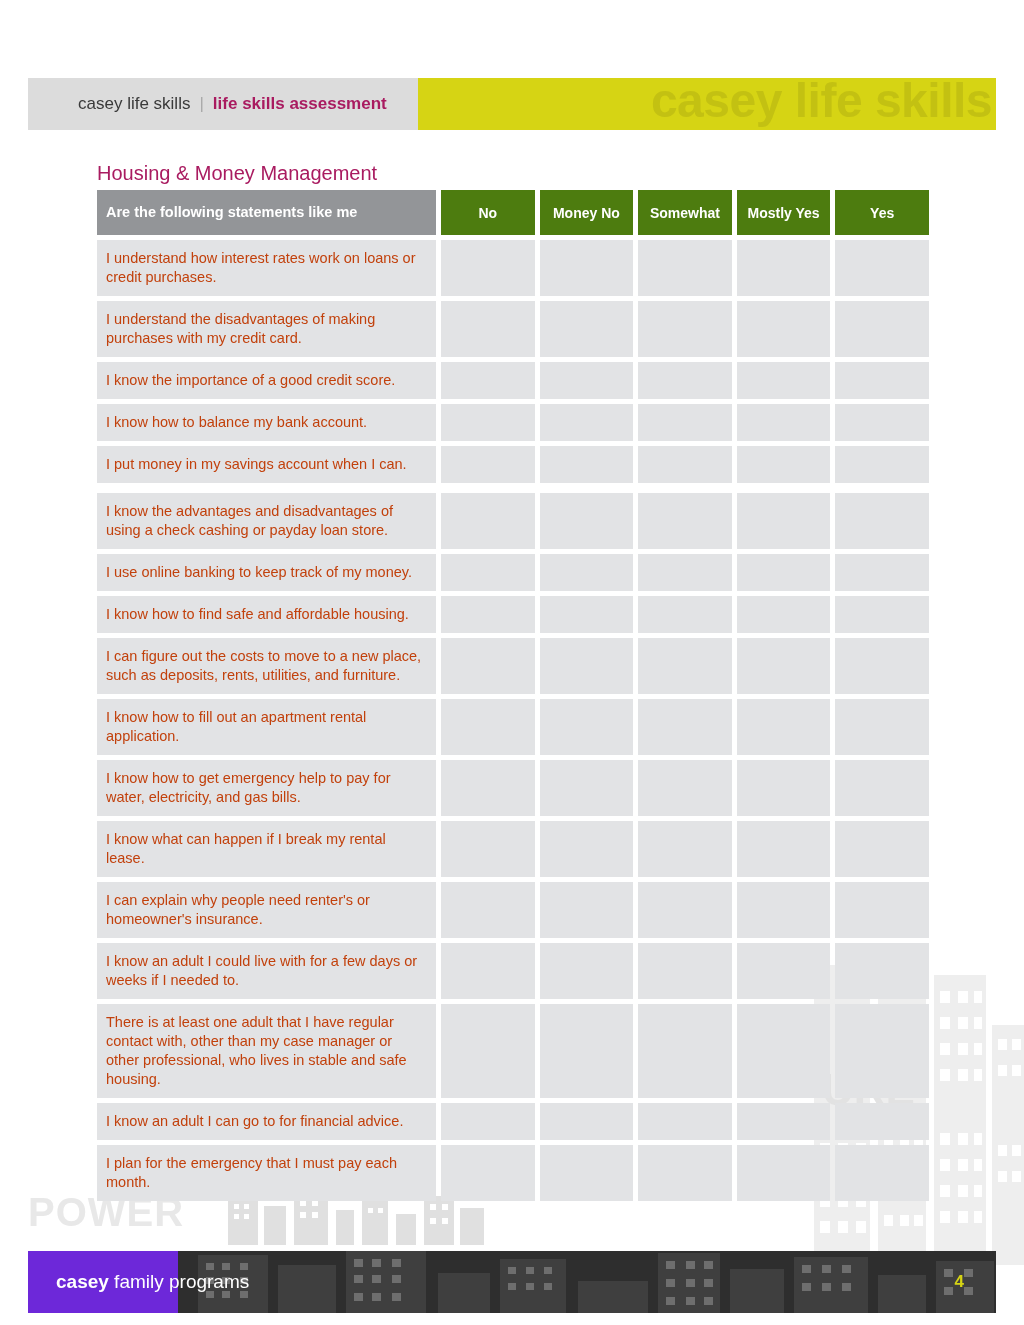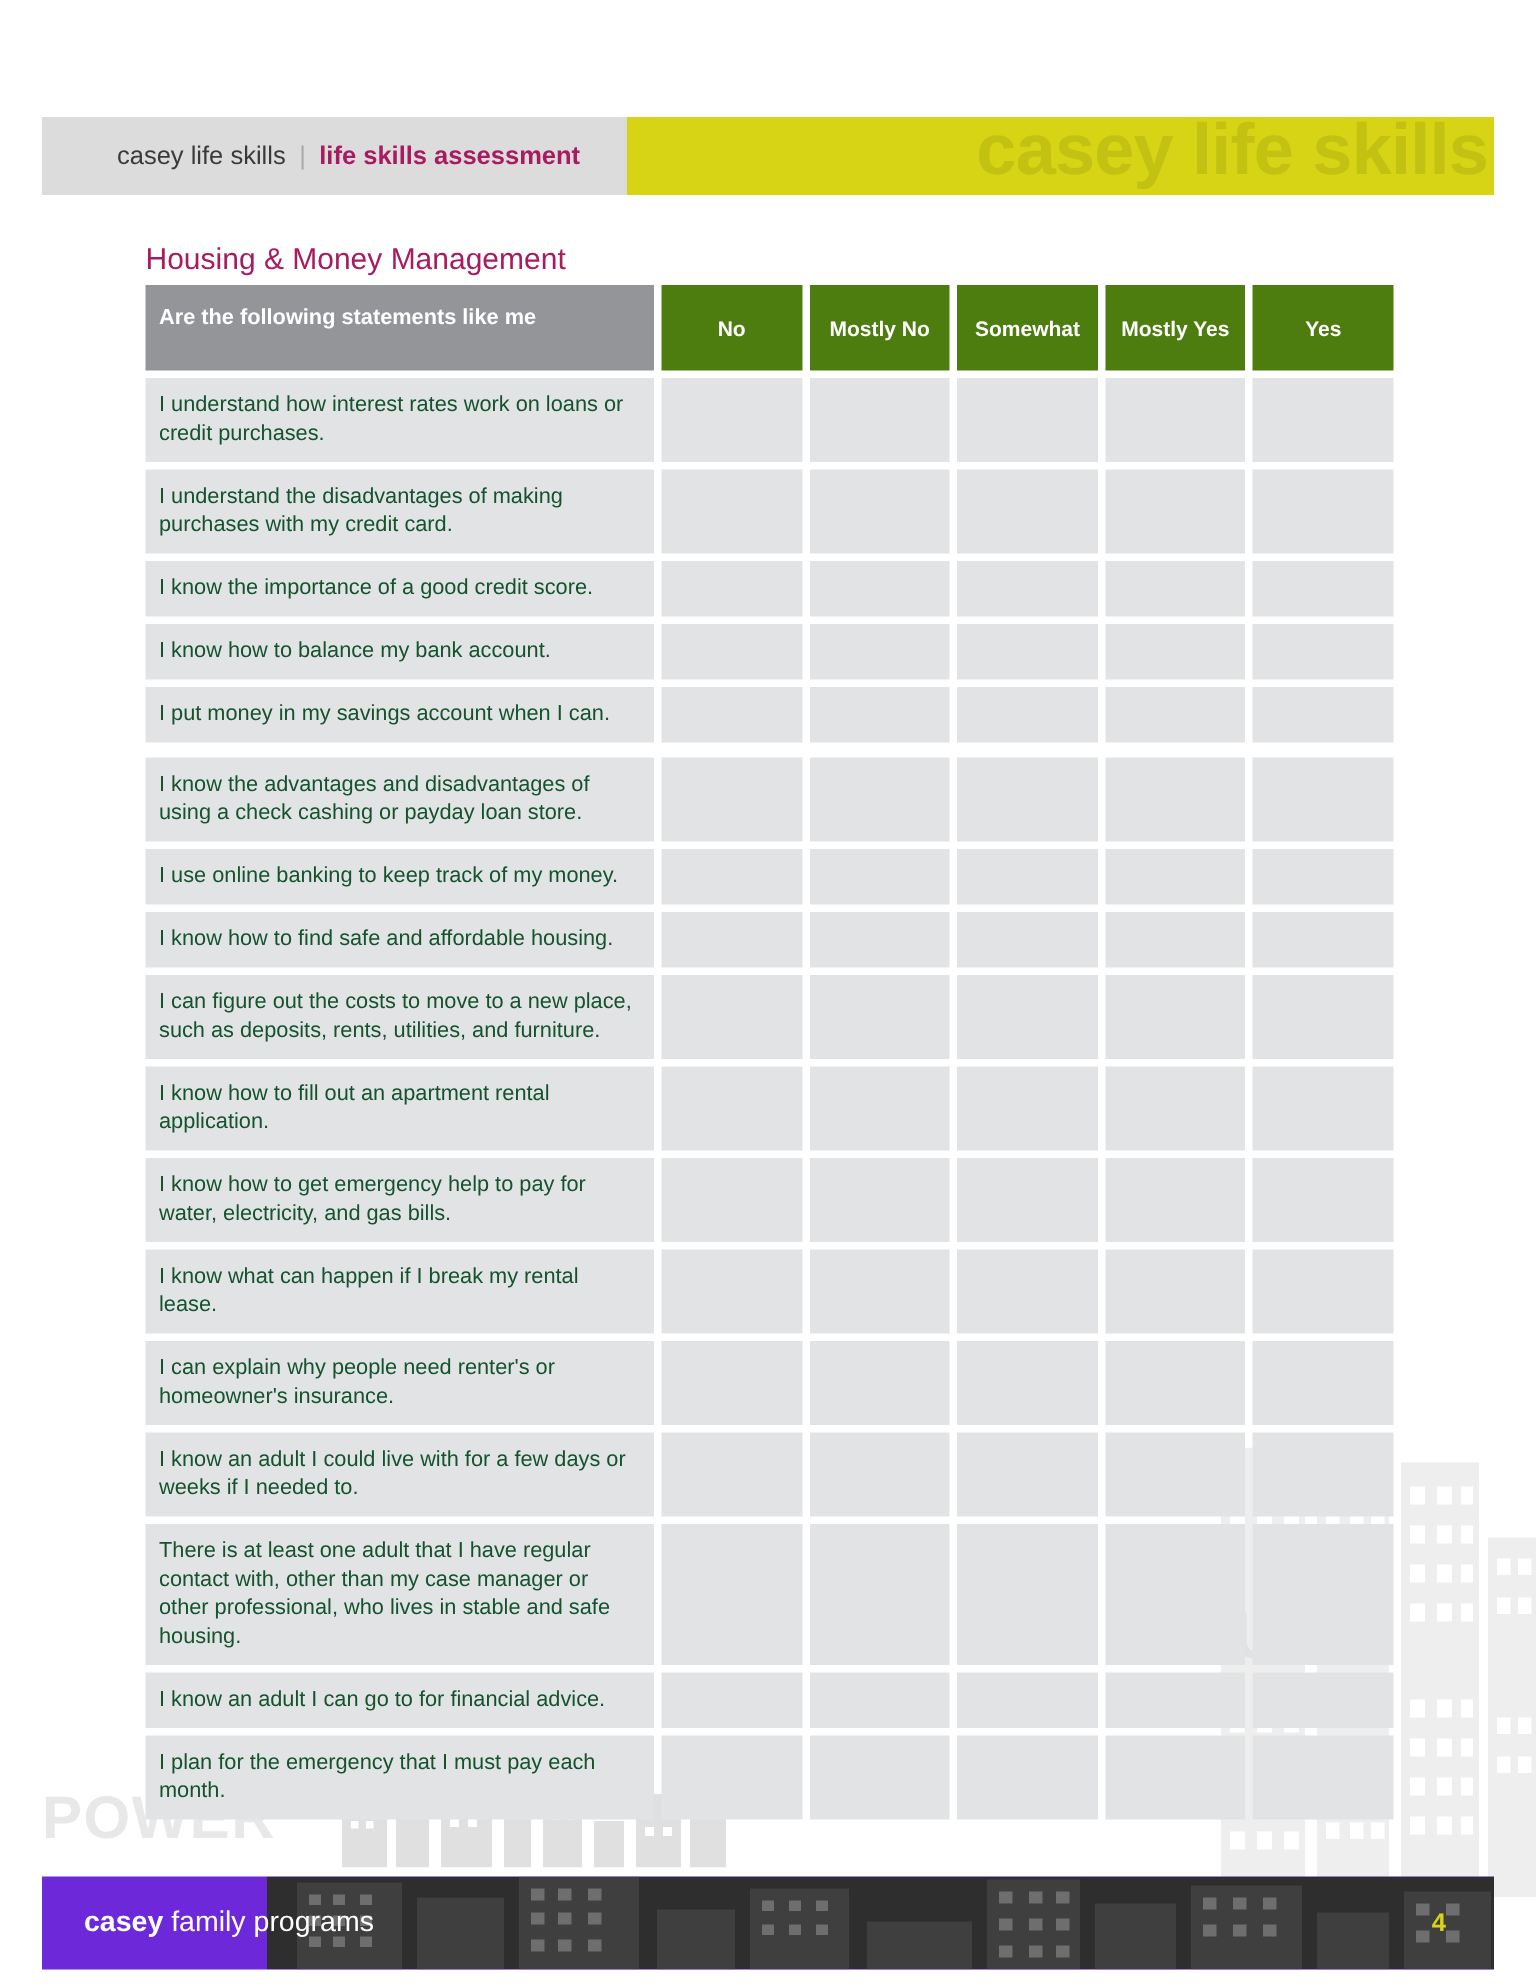--- a/index.html
+++ b/index.html
@@ -124,35 +124,35 @@
   .row {
     display: flex;
     margin-bottom: 5px;
   }
   .qcell {
     width: 339px;
     background: #e2e3e5;
     padding: 9px 9px 9px 9px;
     font-size: 14.5px;
     line-height: 19px;
-    color: #14532d;
+    color: #c2410c;
     flex-shrink: 0;
   }
   .acell {
     background: #e2e3e5;
     margin-left: 5px;
     flex: 1;
   }
   .hdr .qcell {
     background: #939598;
     color: #ffffff;
     font-weight: bold;
     font-size: 14.5px;
     padding-top: 13px;
-    padding-bottom: 25px;
+    padding-bottom: 13px;
   }
   .hdr .acell {
     background: #4d7c0f;
     color: #ffffff;
     font-weight: bold;
     font-size: 14px;
     display: flex;
     align-items: center;
     justify-content: center;
     text-align: right;
@@ -340,21 +340,21 @@
       <div class="topbar-right-text">casey life skills</div>
     </div>
   </div>
 
   <h1 class="section-title">Housing &amp; Money Management</h1>
 
   <div class="tbl">
     <div class="row hdr">
       <div class="qcell">Are the following statements like me</div>
       <div class="acell">No</div>
-      <div class="acell">Mostly No</div>
+      <div class="acell">Money No</div>
       <div class="acell">Somewhat</div>
       <div class="acell">Mostly Yes</div>
       <div class="acell">Yes</div>
     </div>
     <div id="rows-container">
         <div class="row">
           <div class="qcell">I understand how interest rates work on loans or credit purchases.</div>
           <div class="acell"></div>
           <div class="acell"></div>
           <div class="acell"></div>

